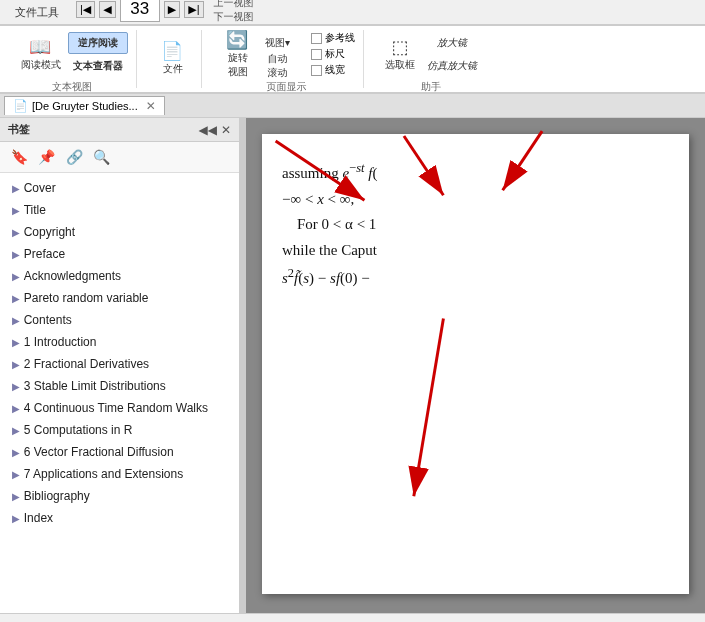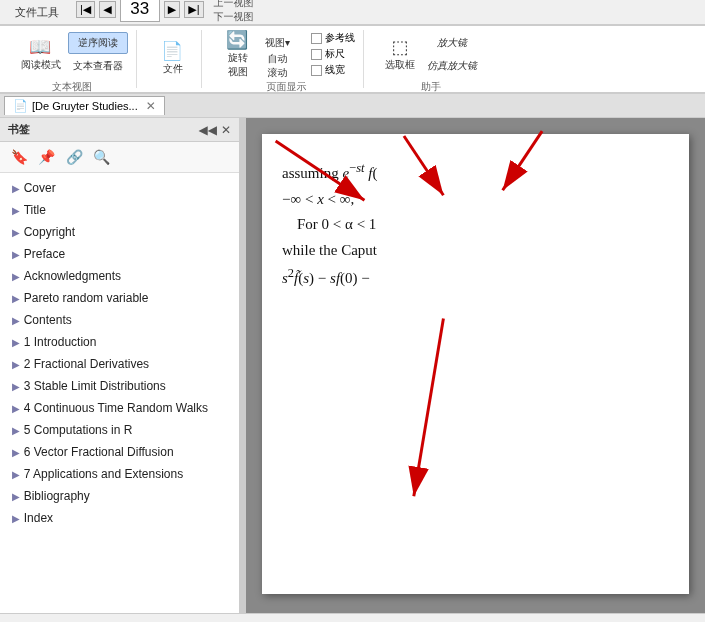--- a/index.html
+++ b/index.html
@@ -78,21 +78,21 @@
   </div>
 
   <div class="ribbon-content">
 
     <div class="ribbon-section">
       <div class="ribbon-section-btns">
         <div class="r-btn">
           <span class="r-btn-icon">📖</span>
           <span>阅读模式</span>
         </div>
-        <div style="display:flex; flex-direction:column; gap:1px;">
+        <div style="display:flex; flex-direction:column; gap:1px;font-weight:bold;">
           <div class="r-btn-sm highlight-btn">
             <span>逆序阅读</span>
           </div>
           <div class="r-btn-sm">
             <span>文本查看器</span>
           </div>
         </div>
       </div>
       <div class="ribbon-section-label">文本视图</div>
     </div>

